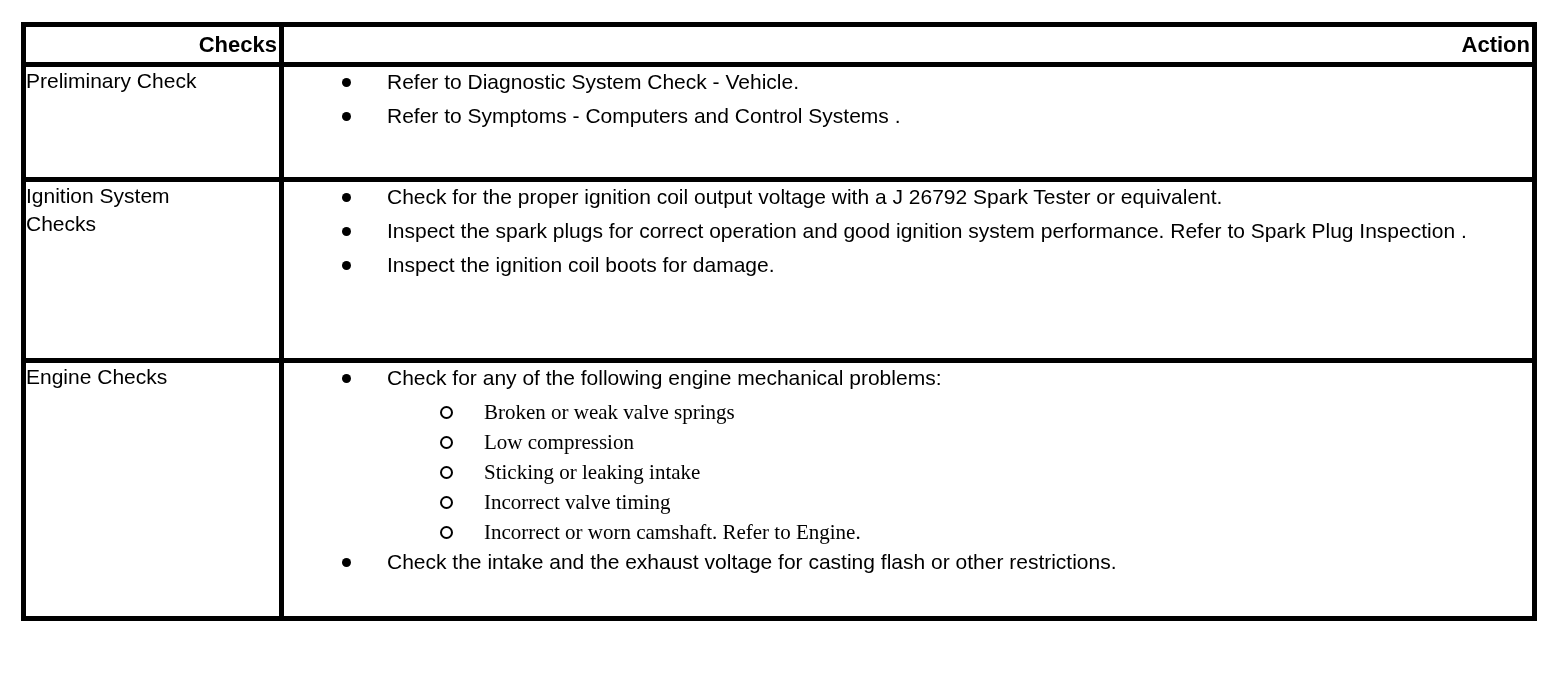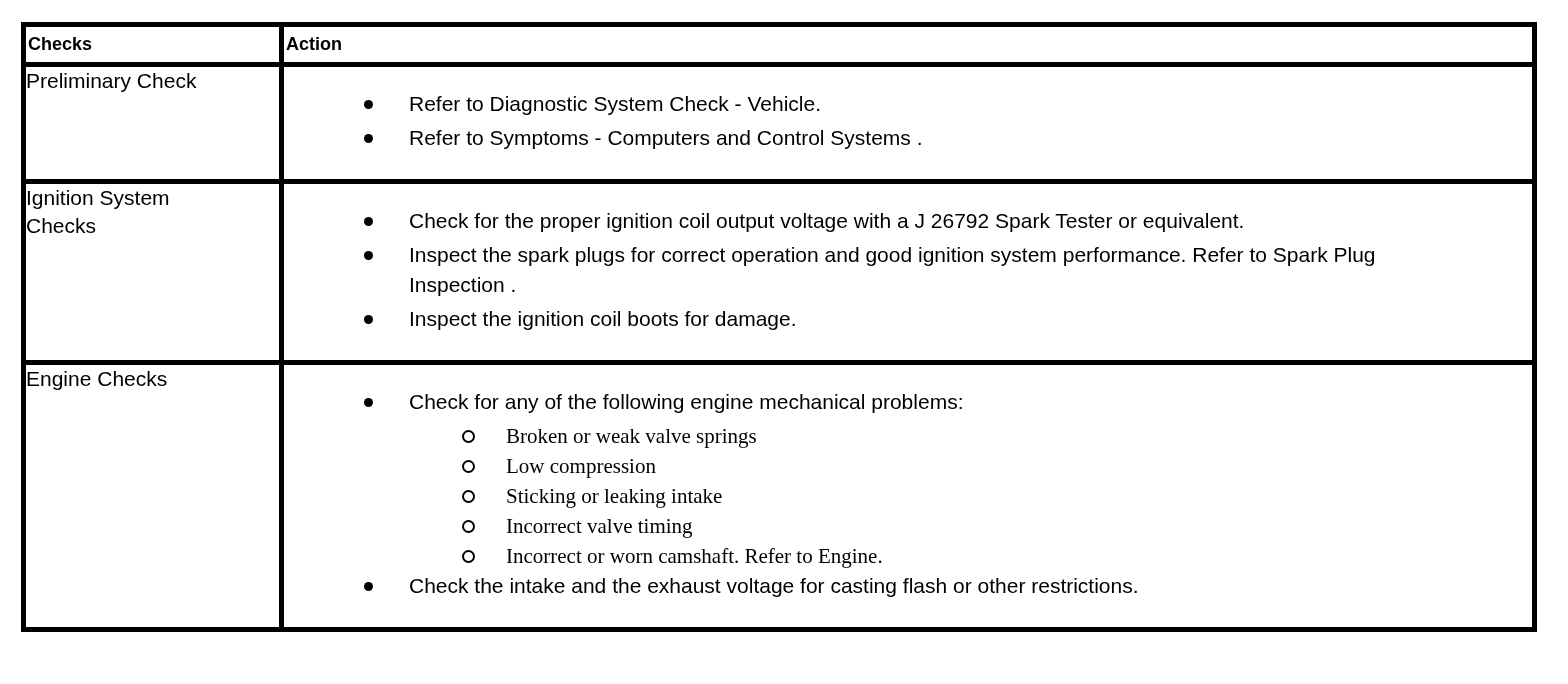--- a/index.html
+++ b/index.html
@@ -28,23 +28,23 @@
   table.diag th,
   table.diag td {
     border: 5px solid #000000;
     vertical-align: top;
     padding: 0;
   }
   col.c-checks { width: 258px; }
   tr.hdr { height: 40px; }
   tr.hdr th {
     font-weight: bold;
-    text-align: left;
+    text-align: right;
     vertical-align: middle;
-    font-size: 18px;
+    font-size: 22px;
     padding: 4px 2px;
   }
   tr.def-row { height: 40px; }
   tr.def-row td {
     padding: 4px 6px;
     vertical-align: middle;
     line-height: 1.3;
   }
   tr.r-prelim   { height: 115px; }
   tr.r-ignition { height: 181px; }
@@ -55,22 +55,22 @@
   }
   .check-label {
     display: inline-block;
     max-width: 200px;
   }
   td.action-cell {
     padding: 12px 0 0 0;
   }
   ul.actions {
     list-style: none;
-    margin: 6px;
-    padding: 16px;
+    margin: 0;
+    padding: 0;
   }
   ul.actions li {
     position: relative;
     line-height: 30px;
     margin: 0 0 4px 0;
   }
   li.lvl1 {
     padding-left: 103px;
     padding-right: 55px;
   }

